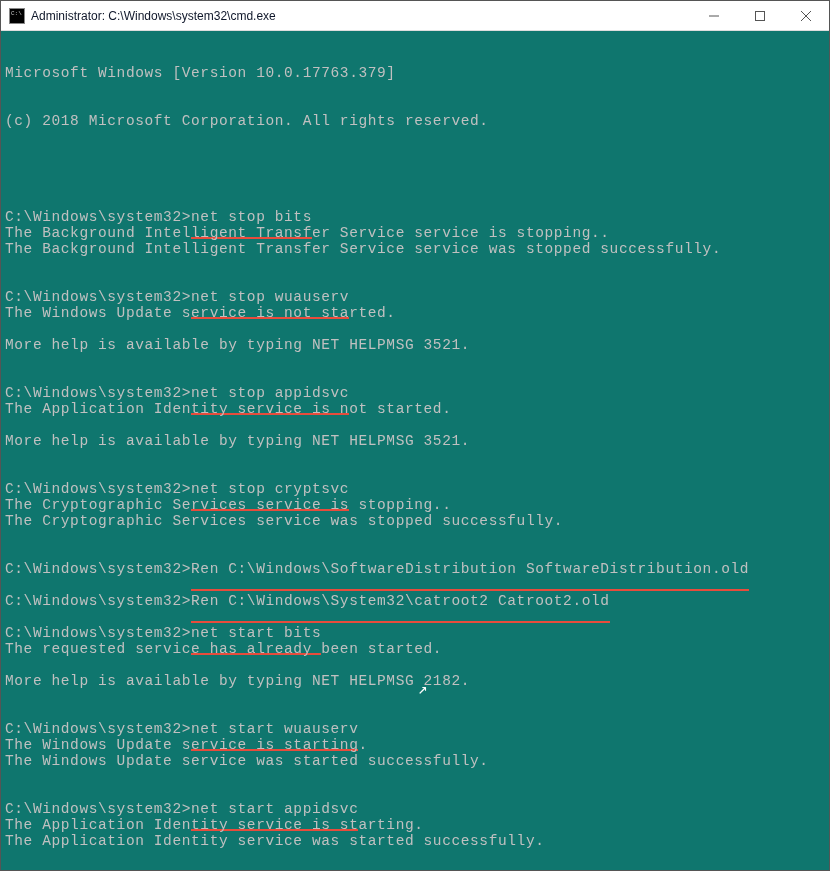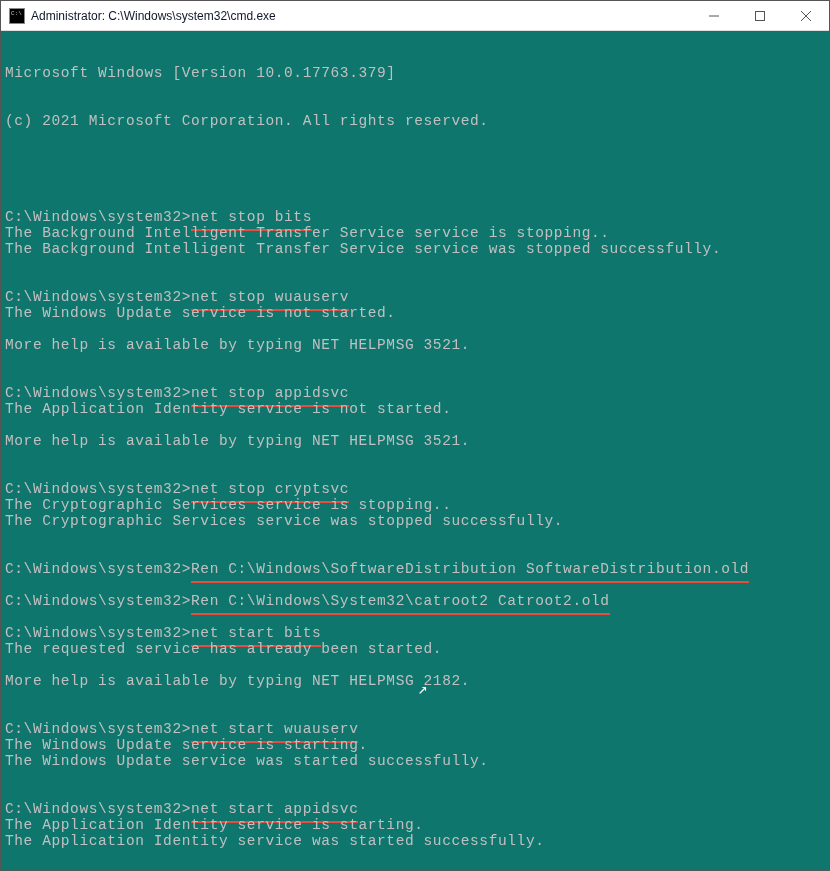--- a/index.html
+++ b/index.html
@@ -66,21 +66,21 @@
     padding: 2px 4px;
     letter-spacing: 0.6px;
     white-space: pre;
     height: calc(100% - 30px);
     overflow: hidden;
     position: relative;
   }
   .line { min-height: 16px; white-space: pre; }
   .underline {
     border-bottom: 2px solid #e74c3c;
-    padding-bottom: 4px;
+    padding-bottom: 12px;
   }
   .cursor {
     position: absolute;
     pointer-events: none;
     color: #fff;
     font-size: 16px;
   }
 </style>
 </head>
 <body>
@@ -103,18 +103,18 @@
       <svg viewBox="0 0 10 10">
           <line x1="0" y1="0" x2="10" y2="10" stroke="currentColor" stroke-width="1"></line>
           <line x1="10" y1="0" x2="0" y2="10" stroke="currentColor" stroke-width="1"></line>
         </svg>
     </div>
   </div>
 </div>
 
 <div class="terminal">
   <div class="line">Microsoft Windows [Version 10.0.17763.379]</div>
-  <div class="line">(c) 2021 Microsoft Corporation. All rights reserved.</div>
+  <div class="line">(c) 2018 Microsoft Corporation. All rights reserved.</div>
   <div class="line"></div>
   <div id="blocks"><div class="line"><span>C:\Windows\system32&gt;</span><span class="underline">net stop bits</span></div><div class="line">The Background Intelligent Transfer Service service is stopping..</div><div class="line">The Background Intelligent Transfer Service service was stopped successfully.</div><div class="line"></div><div class="line"></div><div class="line"><span>C:\Windows\system32&gt;</span><span class="underline">net stop wuauserv</span></div><div class="line">The Windows Update service is not started.</div><div class="line"></div><div class="line">More help is available by typing NET HELPMSG 3521.</div><div class="line"></div><div class="line"></div><div class="line"><span>C:\Windows\system32&gt;</span><span class="underline">net stop appidsvc</span></div><div class="line">The Application Identity service is not started.</div><div class="line"></div><div class="line">More help is available by typing NET HELPMSG 3521.</div><div class="line"></div><div class="line"></div><div class="line"><span>C:\Windows\system32&gt;</span><span class="underline">net stop cryptsvc</span></div><div class="line">The Cryptographic Services service is stopping..</div><div class="line">The Cryptographic Services service was stopped successfully.</div><div class="line"></div><div class="line"></div><div class="line"><span>C:\Windows\system32&gt;</span><span class="underline">Ren C:\Windows\SoftwareDistribution SoftwareDistribution.old</span></div><div class="line"></div><div class="line"><span>C:\Windows\system32&gt;</span><span class="underline">Ren C:\Windows\System32\catroot2 Catroot2.old</span></div><div class="line"></div><div class="line"><span>C:\Windows\system32&gt;</span><span class="underline">net start bits</span></div><div class="line">The requested service has already been started.</div><div class="line"></div><div class="line">More help is available by typing NET HELPMSG 2182.</div><div class="line"></div><div class="line"></div><div class="line"><span>C:\Windows\system32&gt;</span><span class="underline">net start wuauserv</span></div><div class="line">The Windows Update service is starting.</div><div class="line">The Windows Update service was started successfully.</div><div class="line"></div><div class="line"></div><div class="line"><span>C:\Windows\system32&gt;</span><span class="underline">net start appidsvc</span></div><div class="line">The Application Identity service is starting.</div><div class="line">The Application Identity service was started successfully.</div><div class="line"></div><div class="line"></div></div>
   
   <span class="cursor" style="left: 416px; top: 651px; transform: scaleX(-1);">↖</span>
 </div>
 
 </body></html>

